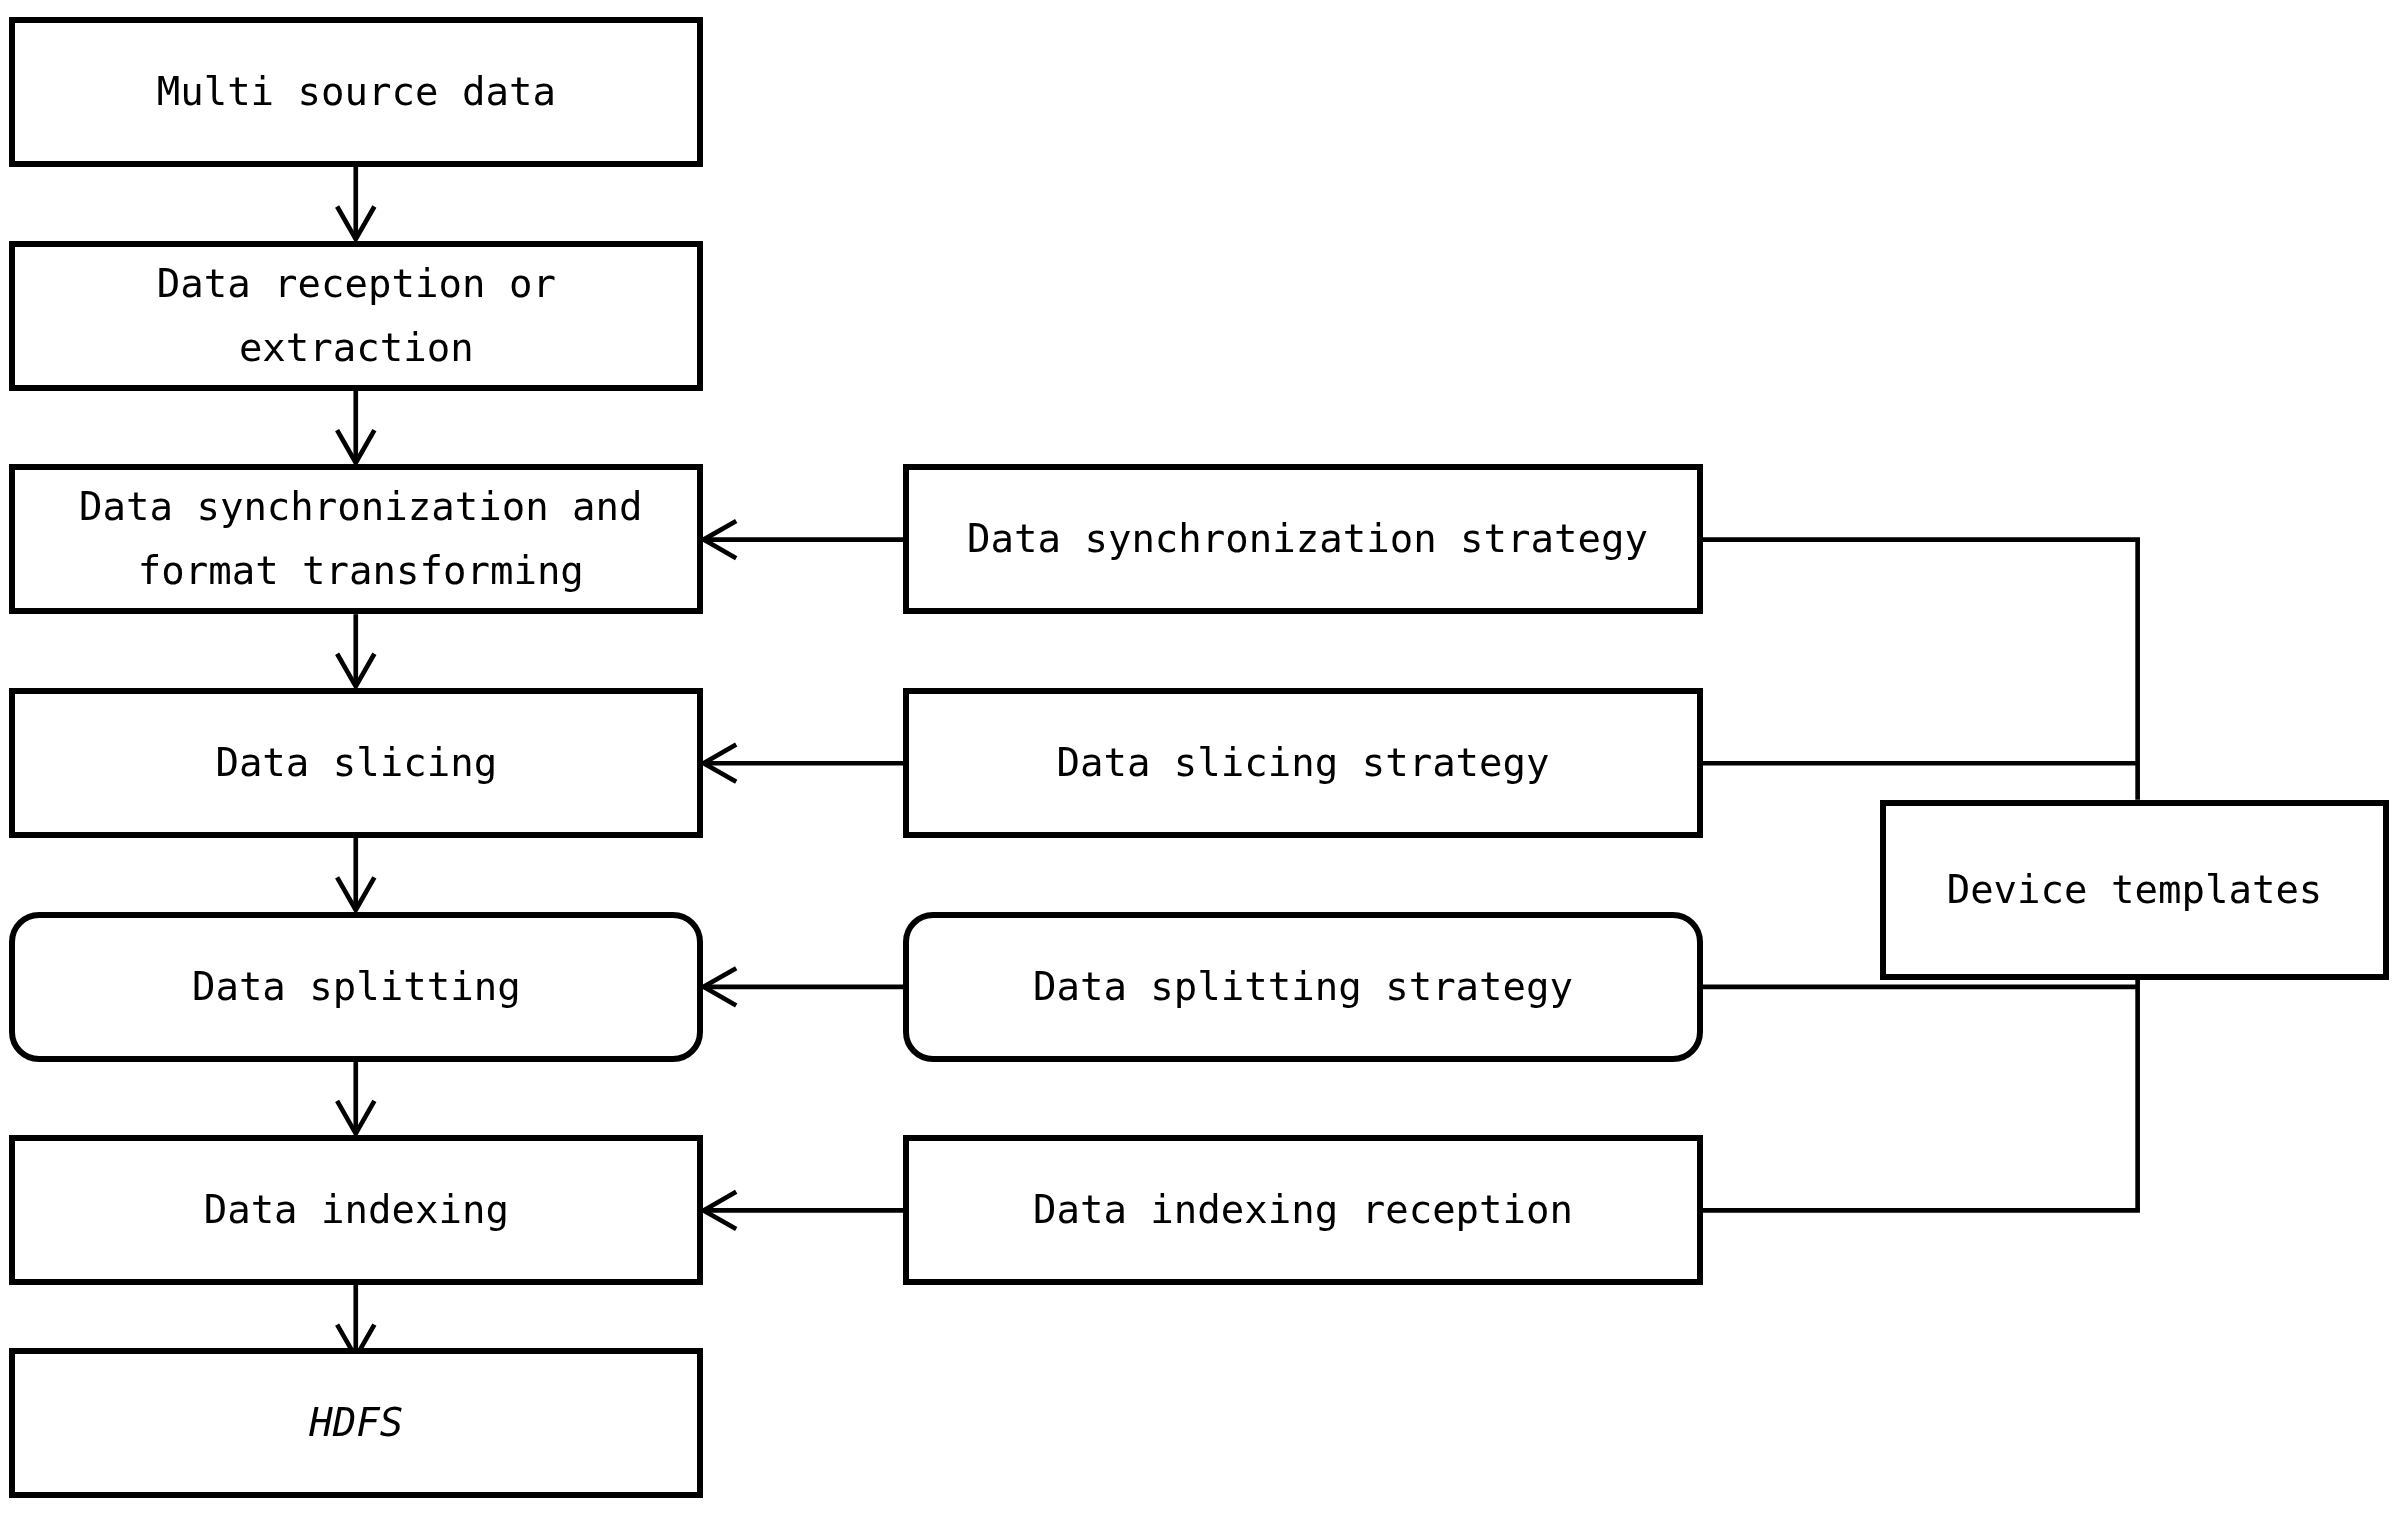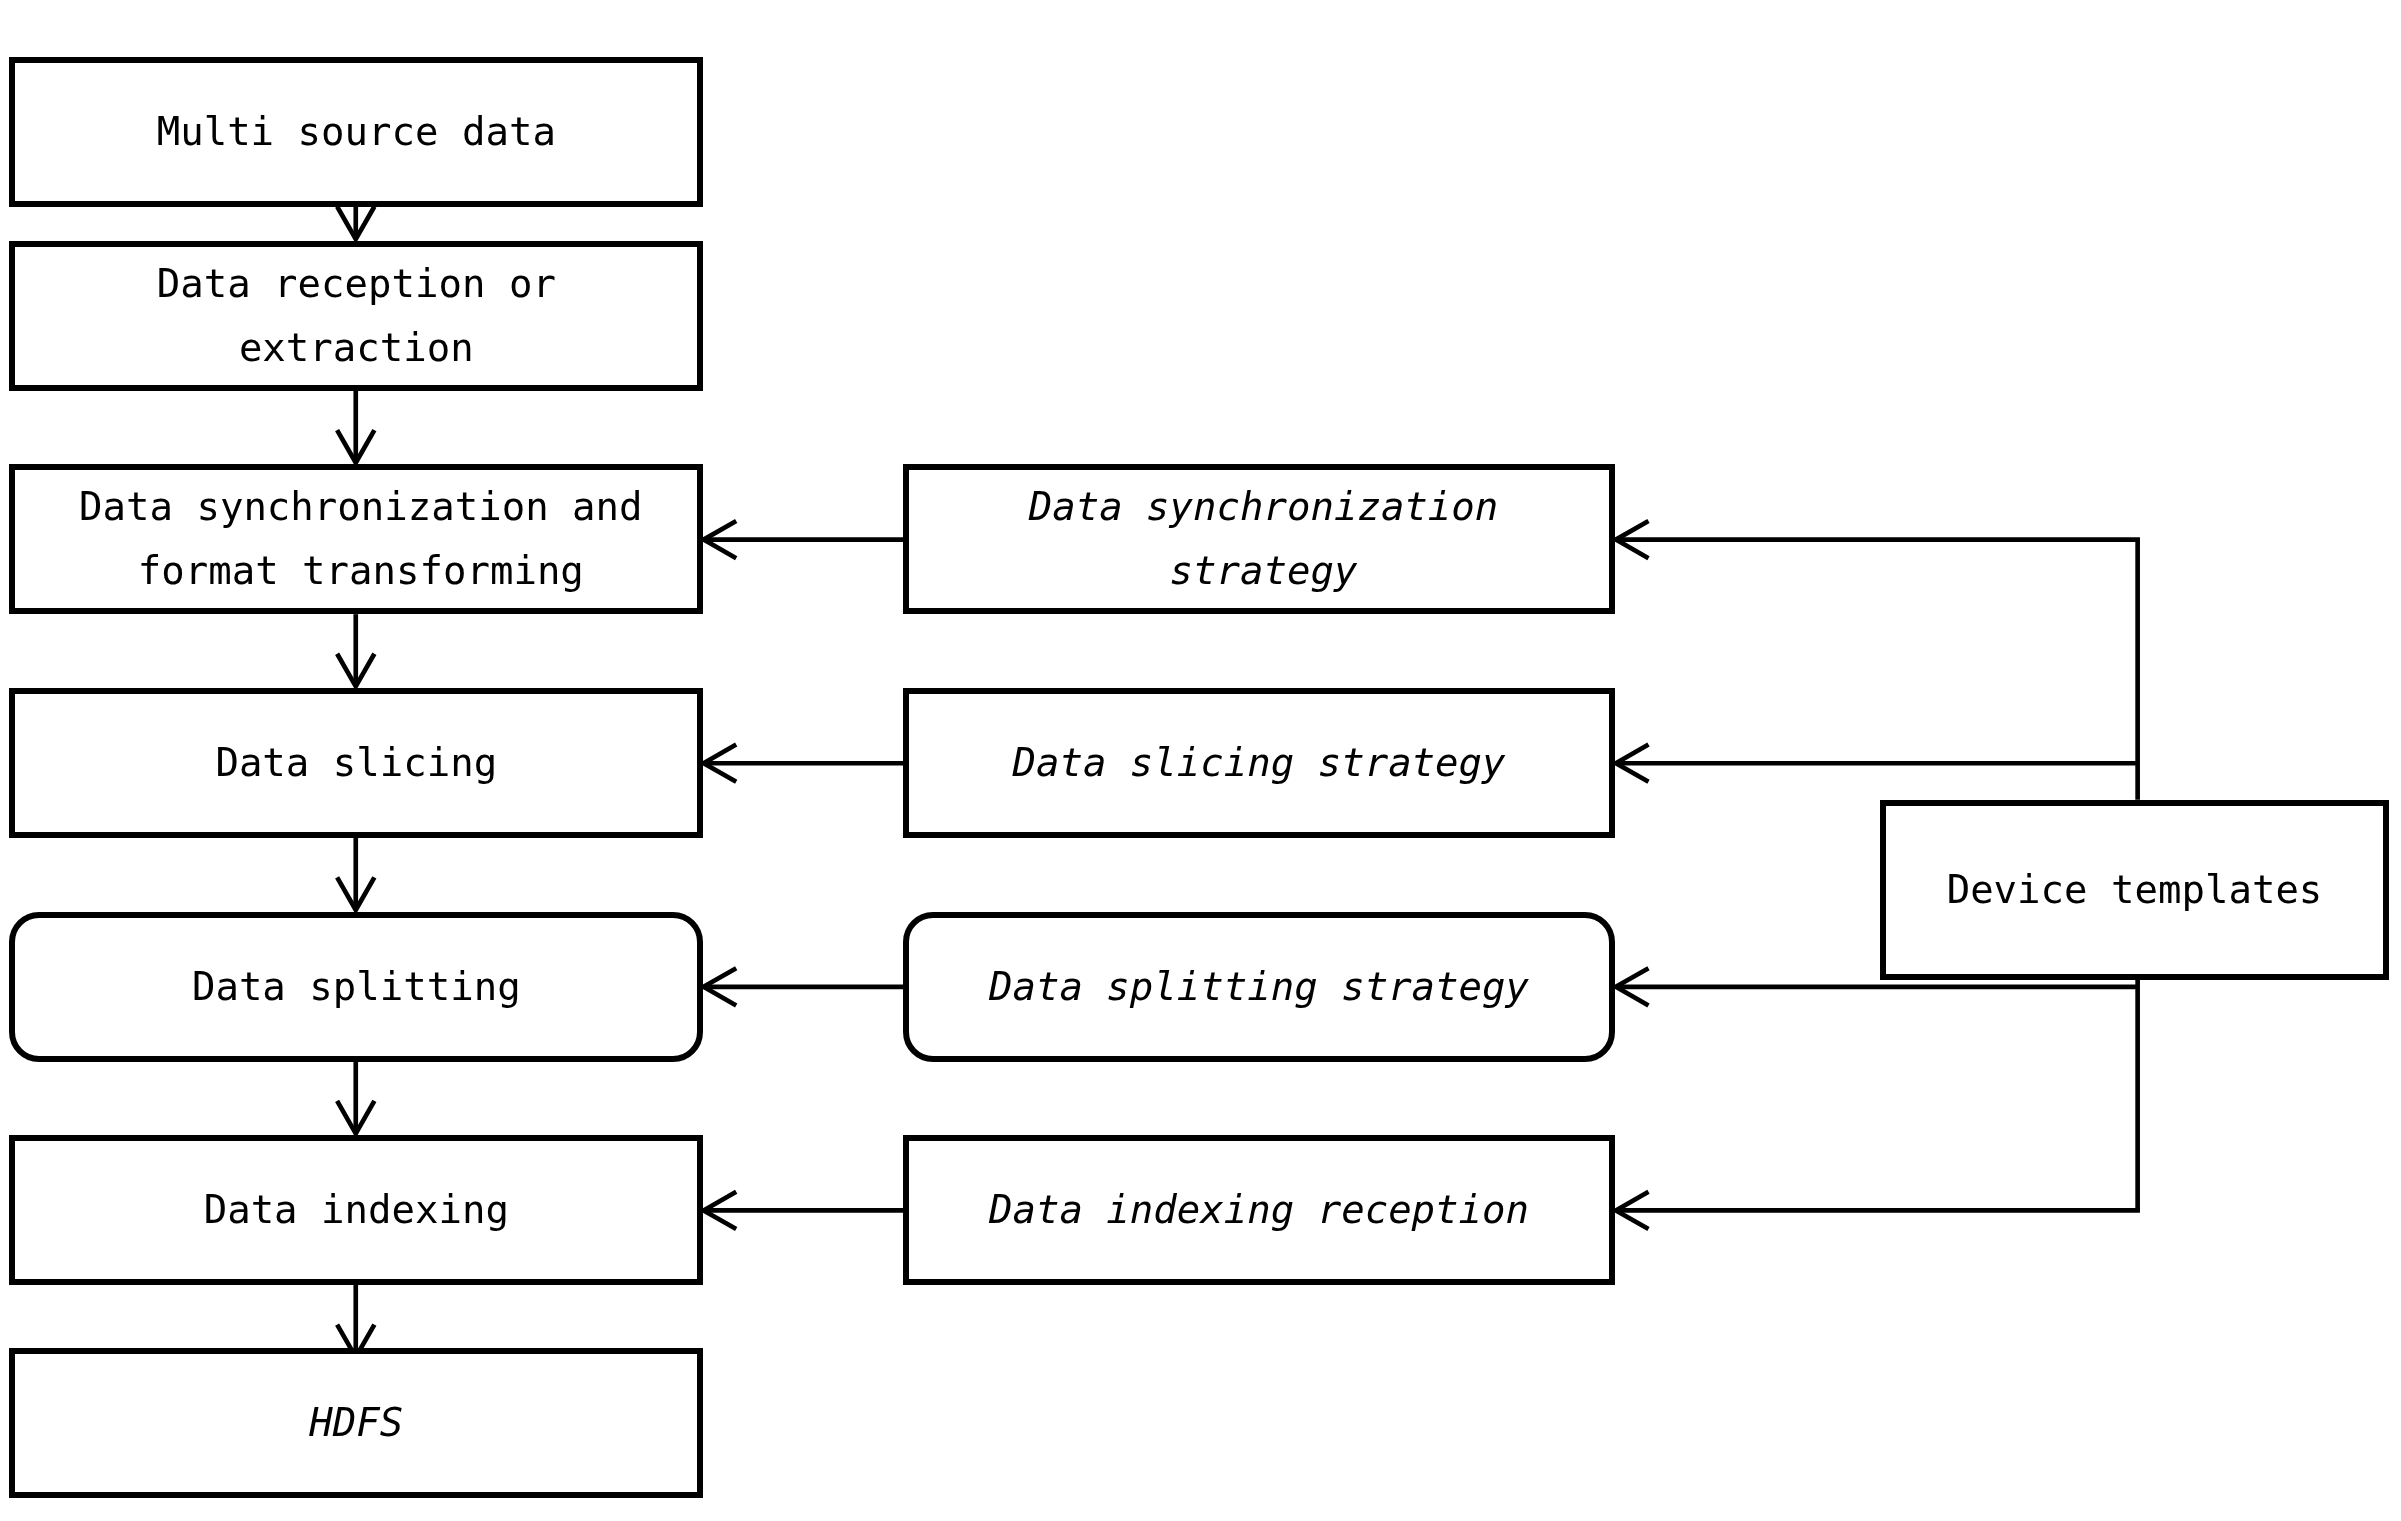--- a/index.html
+++ b/index.html
@@ -24,24 +24,24 @@
     z-index:2;
     padding:0 23px;
   }
   #connectors{
     position:absolute;
     left:0;top:0;
     z-index:1;
   }
   
   .flow-col{left:9.3px;width:694px;height:150px;}
-  .r1{top:17px;margin-top:40px;}  .r2{top:241px;} .r3{top:464px;padding-left:32px;} .r4{top:688px;text-align:right;}
+  .r1{top:17px;}  .r2{top:241px;} .r3{top:464px;padding-left:32px;} .r4{top:688px;text-align:right;}
   .r5{top:912px;border-radius:30px;}.r6{top:1135px;}.r7{top:1348px;font-style:italic;}
   
-  .strat-col{left:903px;width:712px;height:150px;font-style:italic;}
+  .strat-col{left:903px;width:800px;height:150px;}
   
   .device{left:1880px;top:800px;width:509px;height:180px;}
 </style>
 </head>
 <body>
 
 <svg id="connectors" width="2401" height="1521" viewBox="0 0 3092 1959" fill="none" stroke="#000000" stroke-width="6">
 
   <g>
     <path d="M458 215 L458 308"></path>

